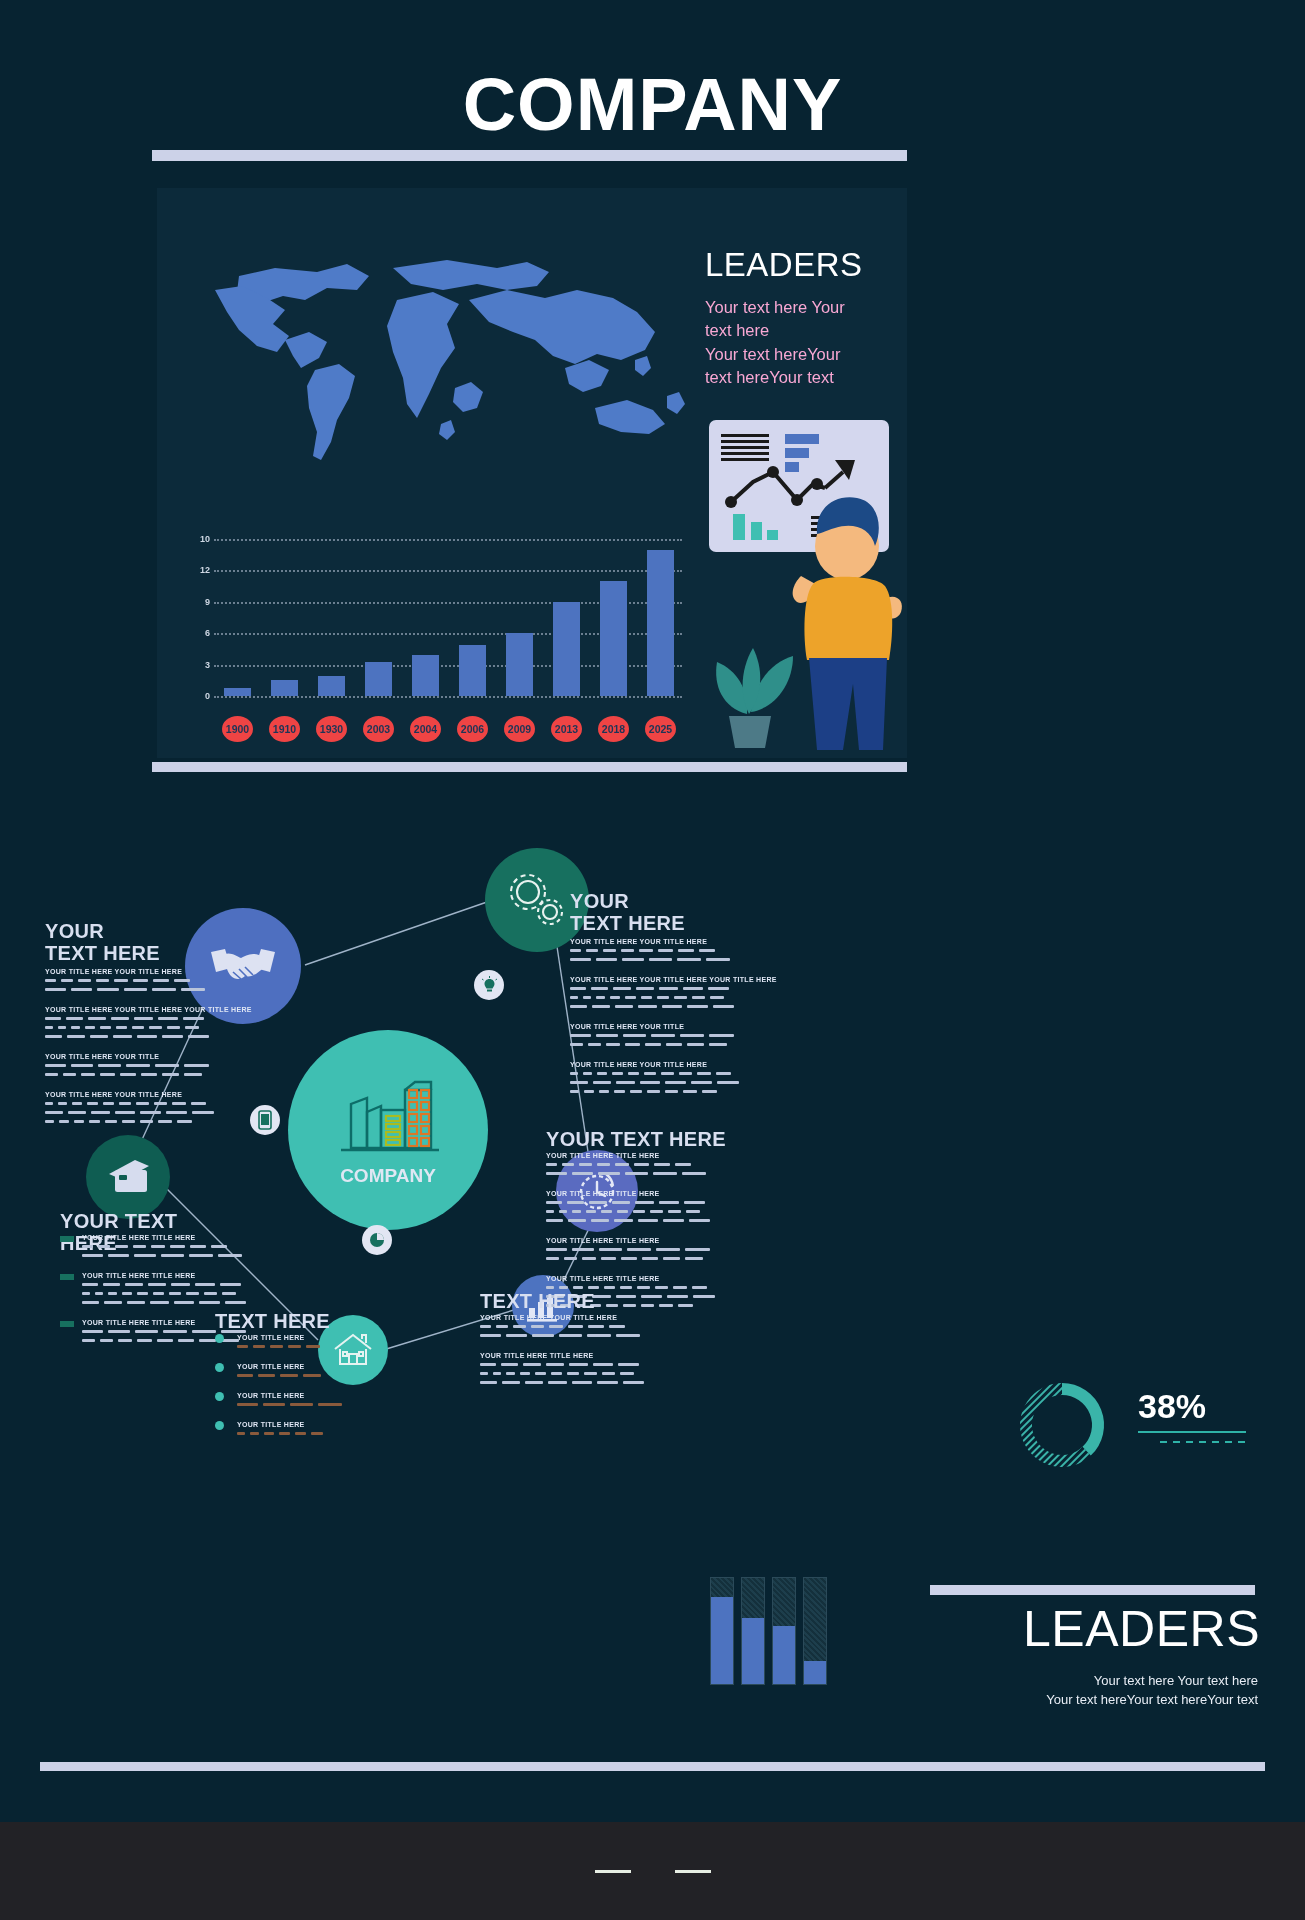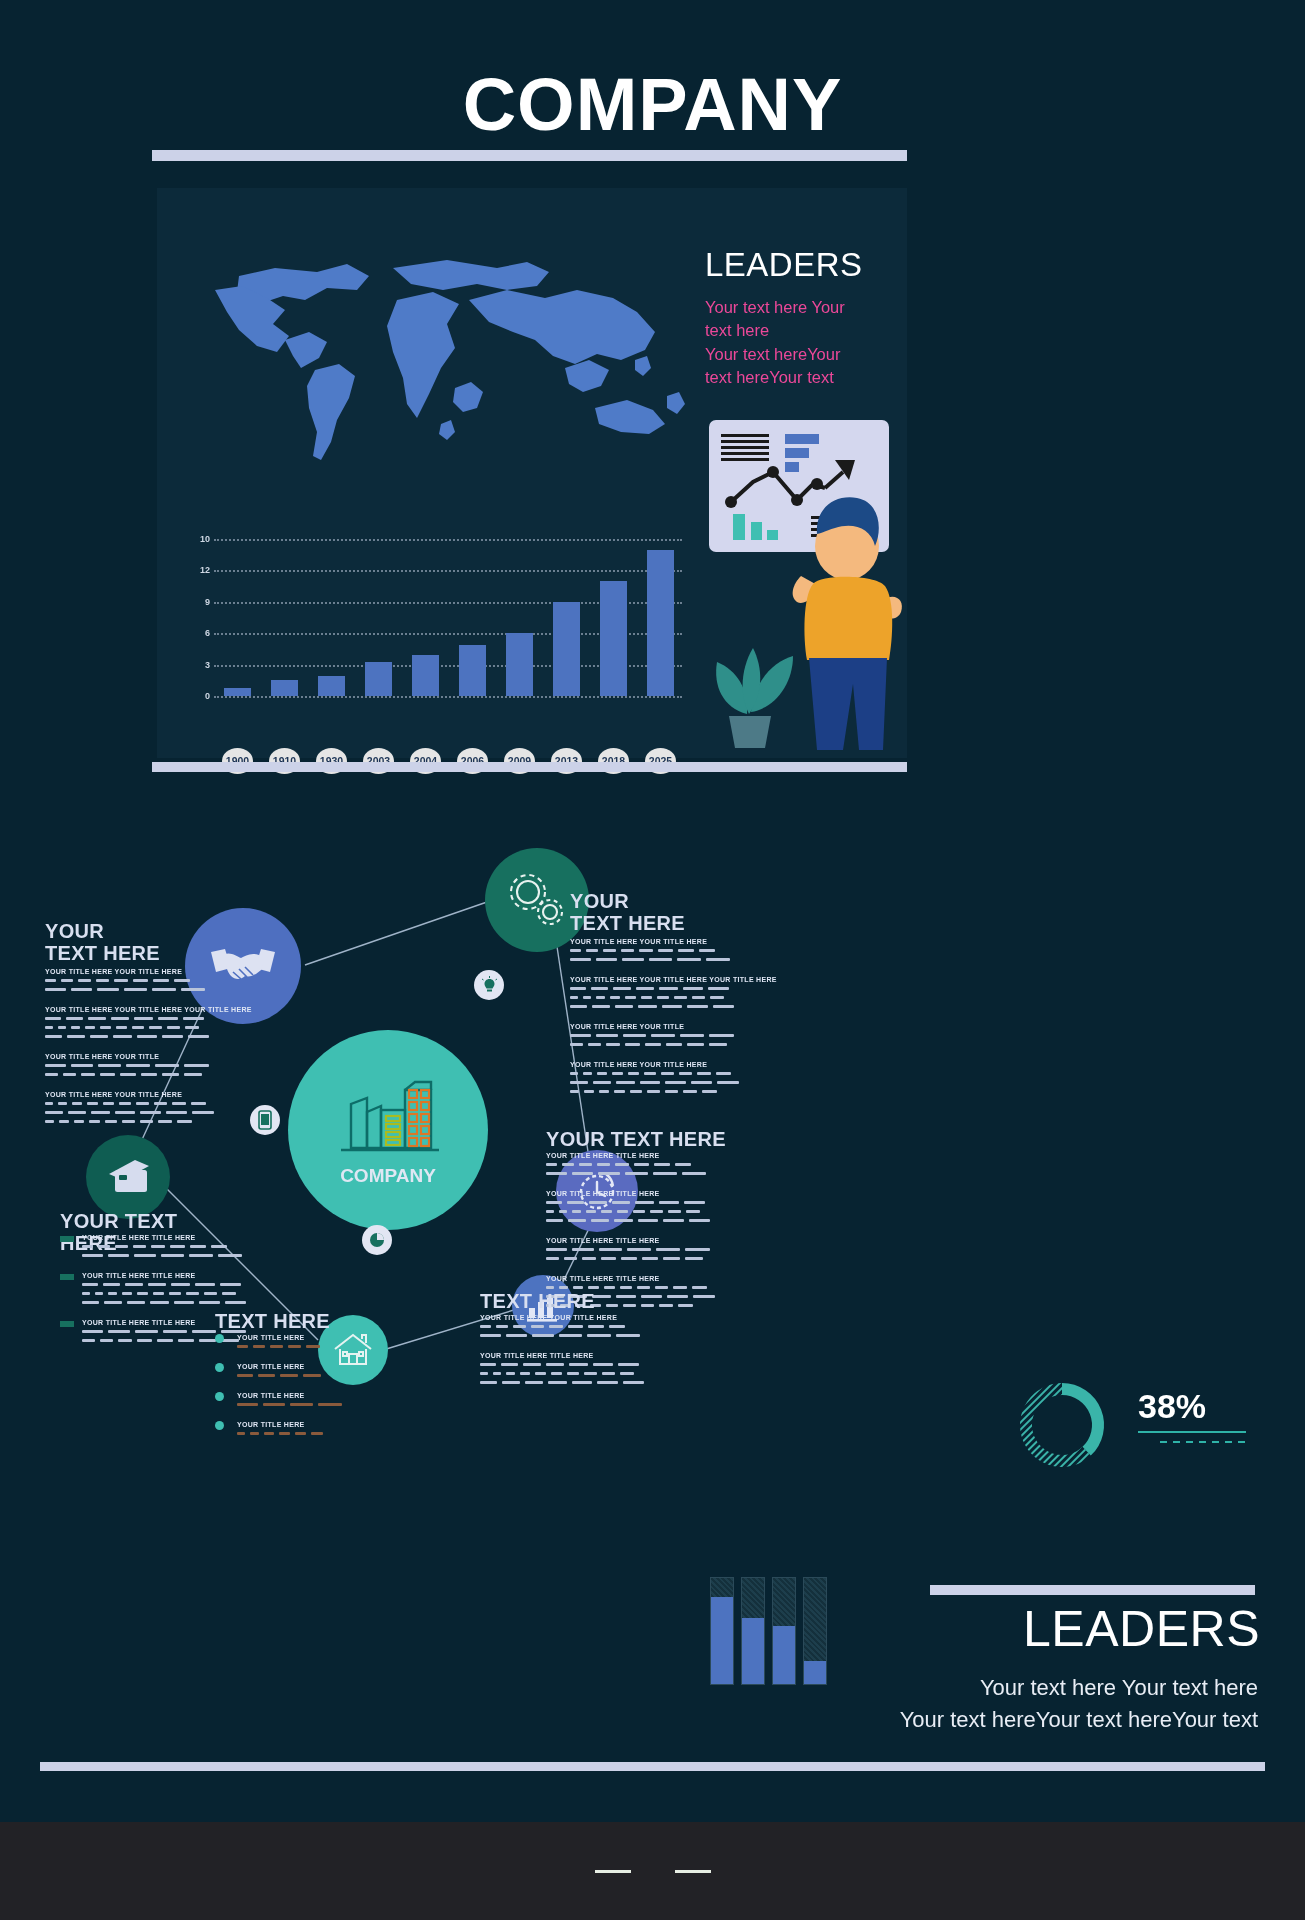--- a/index.html
+++ b/index.html
@@ -32,21 +32,21 @@
   
   .worldmap { position:absolute; top:40px; left:40px; width:500px; height:260px; }
 
   
   .hero-head {
     position:absolute; top:58px; left:548px; width:220px;
     font-size:33px; font-weight:normal; color:#fff; letter-spacing:.5px;
   }
   .hero-body {
     position:absolute; top:108px; left:548px; width:200px;
-    font-size:16.5px; line-height:1.42; color:#ec4899;
+    font-size:16.5px; line-height:1.42; color:#f9a8d4;
   }
 
   
   .board {
     position:absolute; top:232px; left:552px; width:180px; height:132px;
     background:#d4d7ee; border-radius:7px;
   }
   .plant { position:absolute; top:430px; left:538px; width:110px; height:135px; }
   .person { position:absolute; top:300px; left:630px; width:120px; height:270px; }
 
@@ -57,22 +57,22 @@
     border-top:2px dotted #6b7f91;
   }
   .ytick {
     position:absolute; left:0; width:18px; text-align:right;
     font-size:9px; font-weight:bold; color:#cfd8e4; transform:translateY(-5px);
   }
   .bar { position:absolute; bottom:0; background:#4d73c0; }
   .yearlabels { position:absolute; top:528px; left:57px; width:470px; height:30px; }
   .year-pill {
     position:absolute; width:31px; height:26px; border-radius:50%;
-    background:#e5e5e5; color:#1d3557;
-    font-size:10.5px; font-weight:bold; text-align:center; line-height:26px;margin-top:32px;
+    background:#ef4444; color:#1d3557;
+    font-size:10.5px; font-weight:bold; text-align:center; line-height:26px;
   }
 
   
   .network { position:absolute; top:840px; left:0; width:800px; height:600px; }
   .node {
     position:absolute; border-radius:50%;
     display:flex; align-items:center; justify-content:center;
   }
   .mini-badge {
     position:absolute; width:30px; height:30px; border-radius:50%;
@@ -112,21 +112,21 @@
   
   .rule-bottom-leaders {
     position:absolute; top:1585px; left:930px; width:325px; height:10px; background:#ccd2e8;
   }
   .leaders2 {
     position:absolute; top:1600px; left:930px; width:330px;
     font-size:50px; font-weight:normal; color:#fff; text-align:right; letter-spacing:.5px;
   }
   .leaders2-body {
     position:absolute; top:1672px; left:760px; width:498px;
-    font-size:22px; line-height:1.45; color:#e8edf5; text-align:right;
+    font-size:13px; line-height:1.45; color:#e8edf5; text-align:right;
   }
   .vbars { position:absolute; top:1575px; left:710px; width:125px; height:110px; }
   .vbar-track {
     position:absolute; bottom:0; width:24px;
     background:#16333f;
     background-image:repeating-linear-gradient(45deg,#1d3e4c 0 2px, #14303c 2px 4px);
     border:1px solid #2b4a59;
   }
   .vbar-fill { position:absolute; bottom:0; left:0; right:0; background:#4d73c0; }
 

